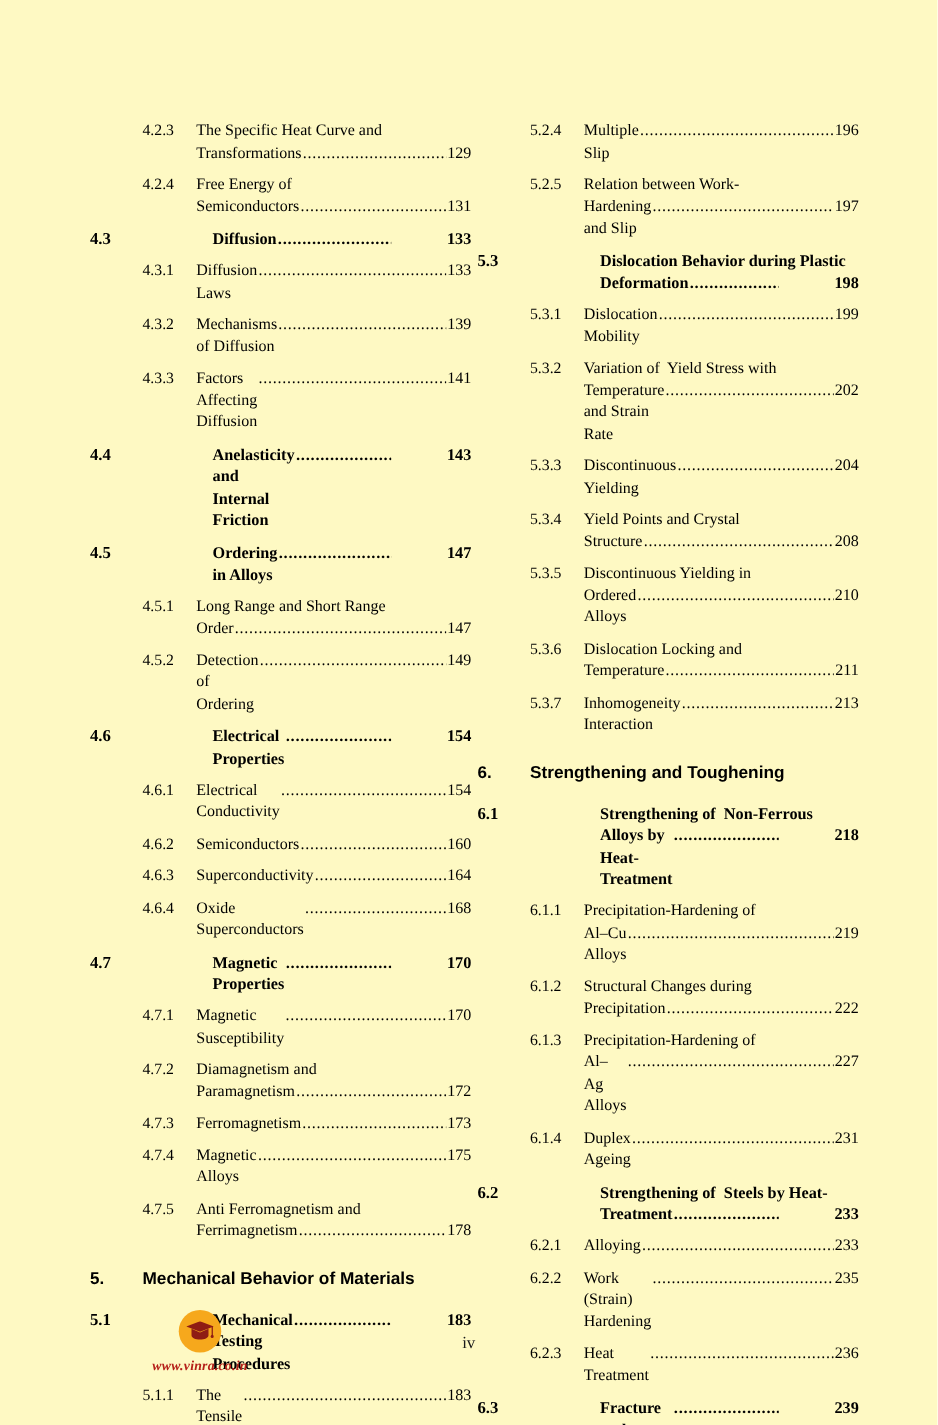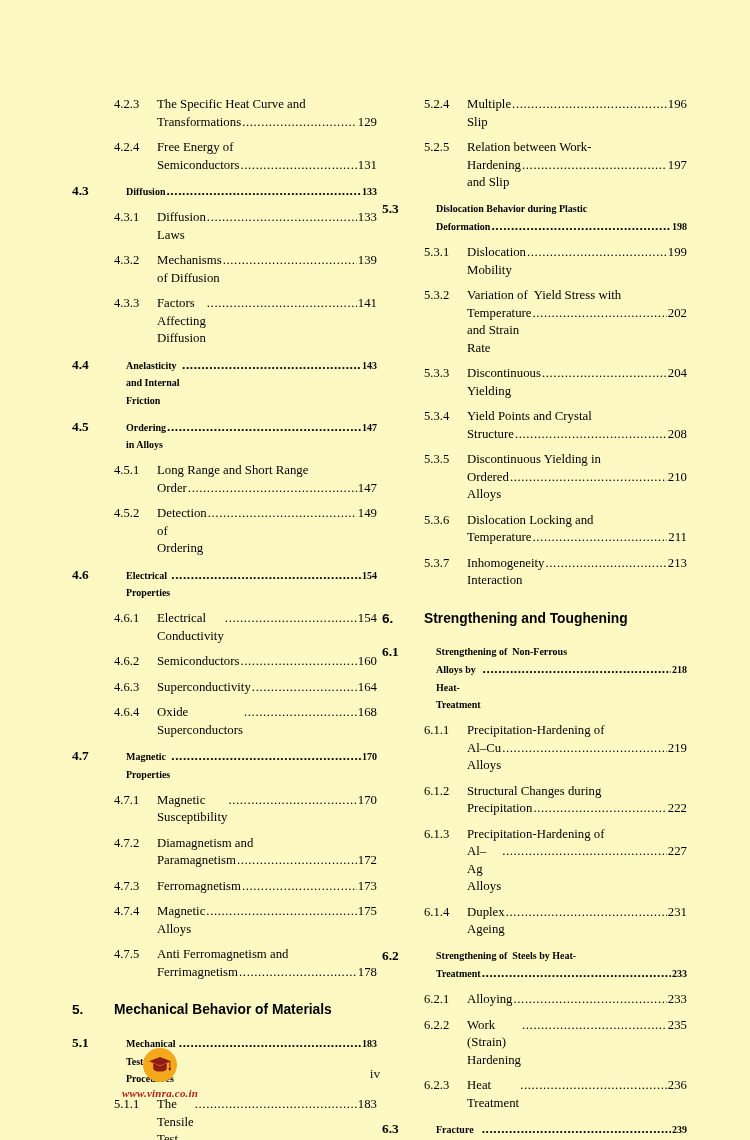--- a/index.html
+++ b/index.html
@@ -87,21 +87,22 @@
 
   
   .lvl2 { margin-bottom: 8.5px; gap: 12px; }
   .lvl2 .num {
     width: 42px;
     font-weight: bold;
     font-size: 13.4px;
   }
   .lvl2 .txt, .lvl2 .pg {
     font-weight: bold;
-    font-size: 10px;
+    font-size: 13px;
+    margin-left: 44px;
   }
   .lvl2 .leader { font-weight: bold; }
 
   
   .chapter {
     display: flex;
     flex-direction: row;
     align-items: flex-start;
     margin-top: 19px;
     margin-bottom: 15px;

